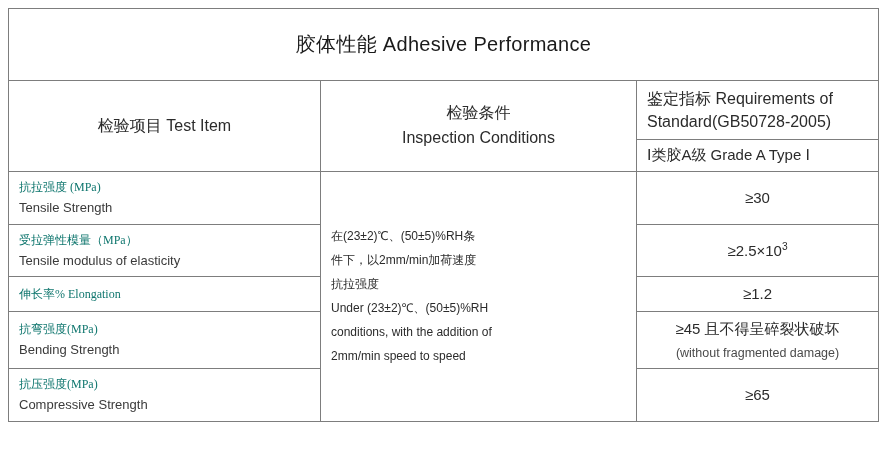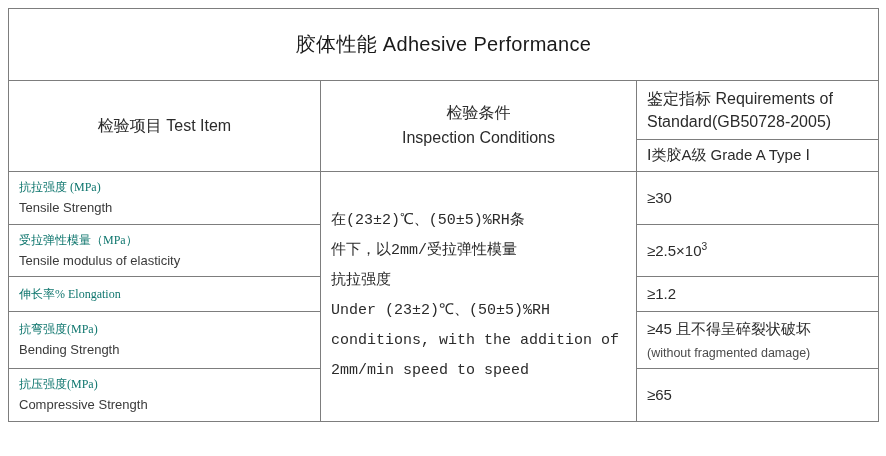--- a/index.html
+++ b/index.html
@@ -71,32 +71,31 @@
     font-family: Liberation Serif, serif;
   }
   .item-en {
     font-size: 13px;
     color: #3a3a3a;
     display: block;
     margin-top: 2px;
   }
   .cond-cell {
     text-align: left;
-    font-size: 15px;
+    font-size: 12px;
     color: #2b2b2b;
     line-height: 2.0;
     padding: 10px 26px;
-    font-family: Liberation Mono, monospace;
   }
   .cond-cell .line {
     display: block;
     white-space: nowrap;
   }
   .req-cell {
-    text-align: left;
+    text-align: center;
     font-size: 15px;
     color: #2b2b2b;
     padding: 8px 14px;
     line-height: 1.45;
   }
   .req-main {
     display: block;
   }
   .req-sub {
     display: block;
@@ -141,21 +140,21 @@
         <td class="hdr-left-2">Ⅰ类胶A级  Grade A Type Ⅰ</td>
       </tr>
 
       <tr>
         <td class="item-cell">
           <span class="item-cn">抗拉强度 (MPa)</span>
           <span class="item-en">Tensile Strength</span>
         </td>
         <td class="cond-cell" rowspan="5">
           <span class="line">在(23±2)℃、(50±5)%RH条</span>
-          <span class="line">件下，以2mm/受拉弹性模量</span>
+          <span class="line">件下，以2mm/min加荷速度</span>
           <span class="line">抗拉强度</span>
           <span class="line">Under (23±2)℃、(50±5)%RH</span>
           <span class="line">conditions, with the addition of</span>
           <span class="line">2mm/min speed to speed</span>
         </td>
         <td class="req-cell">
           <span class="req-main">≥30</span>
         </td>
       </tr>
 

